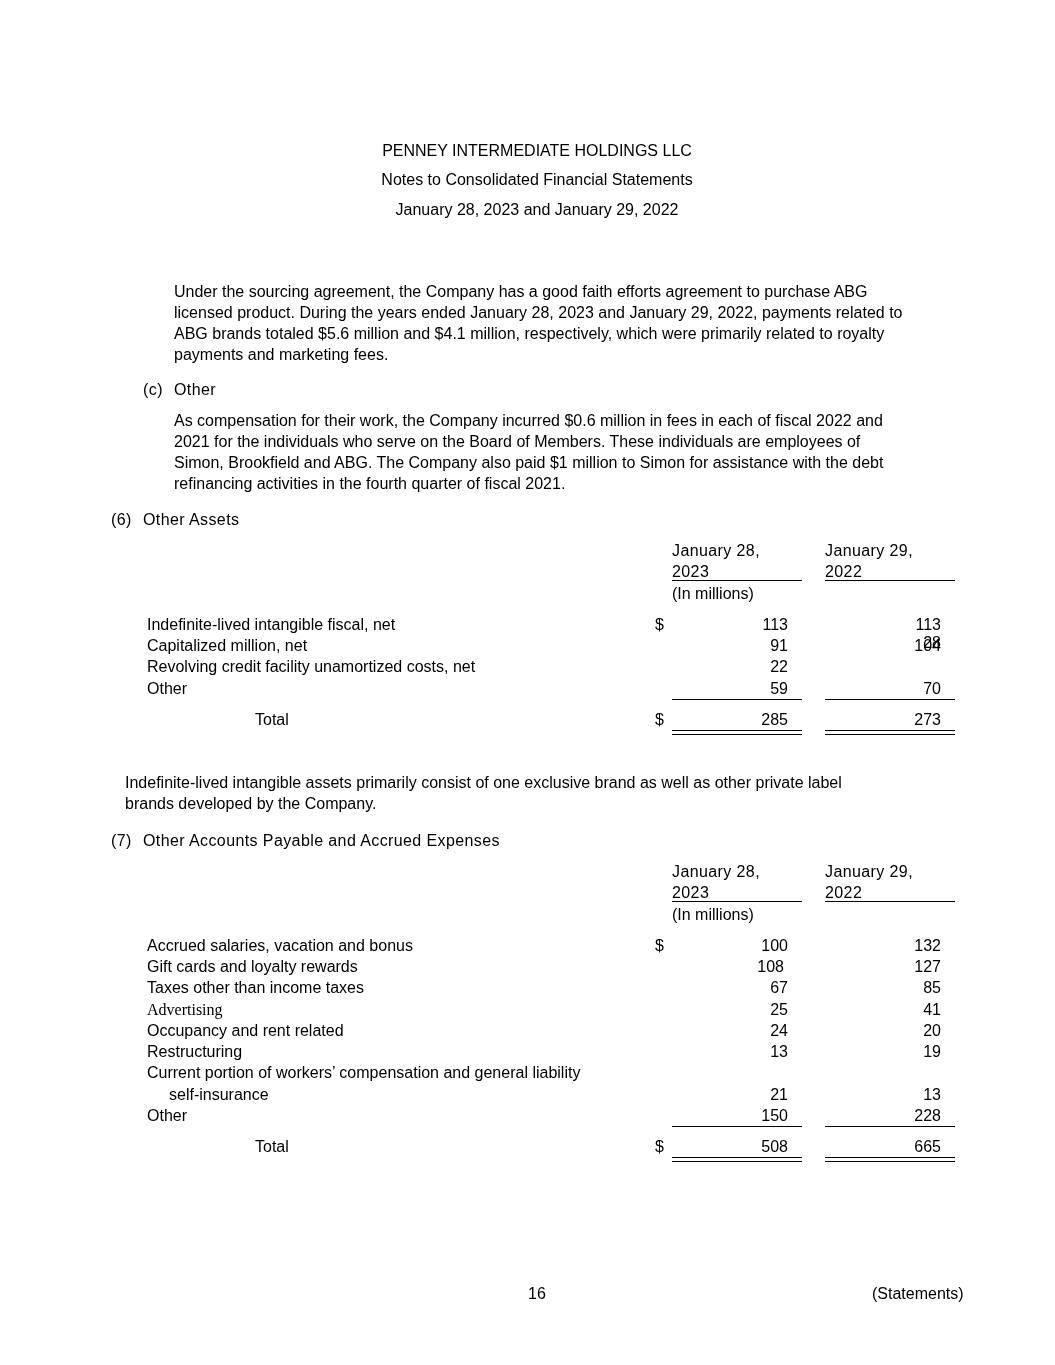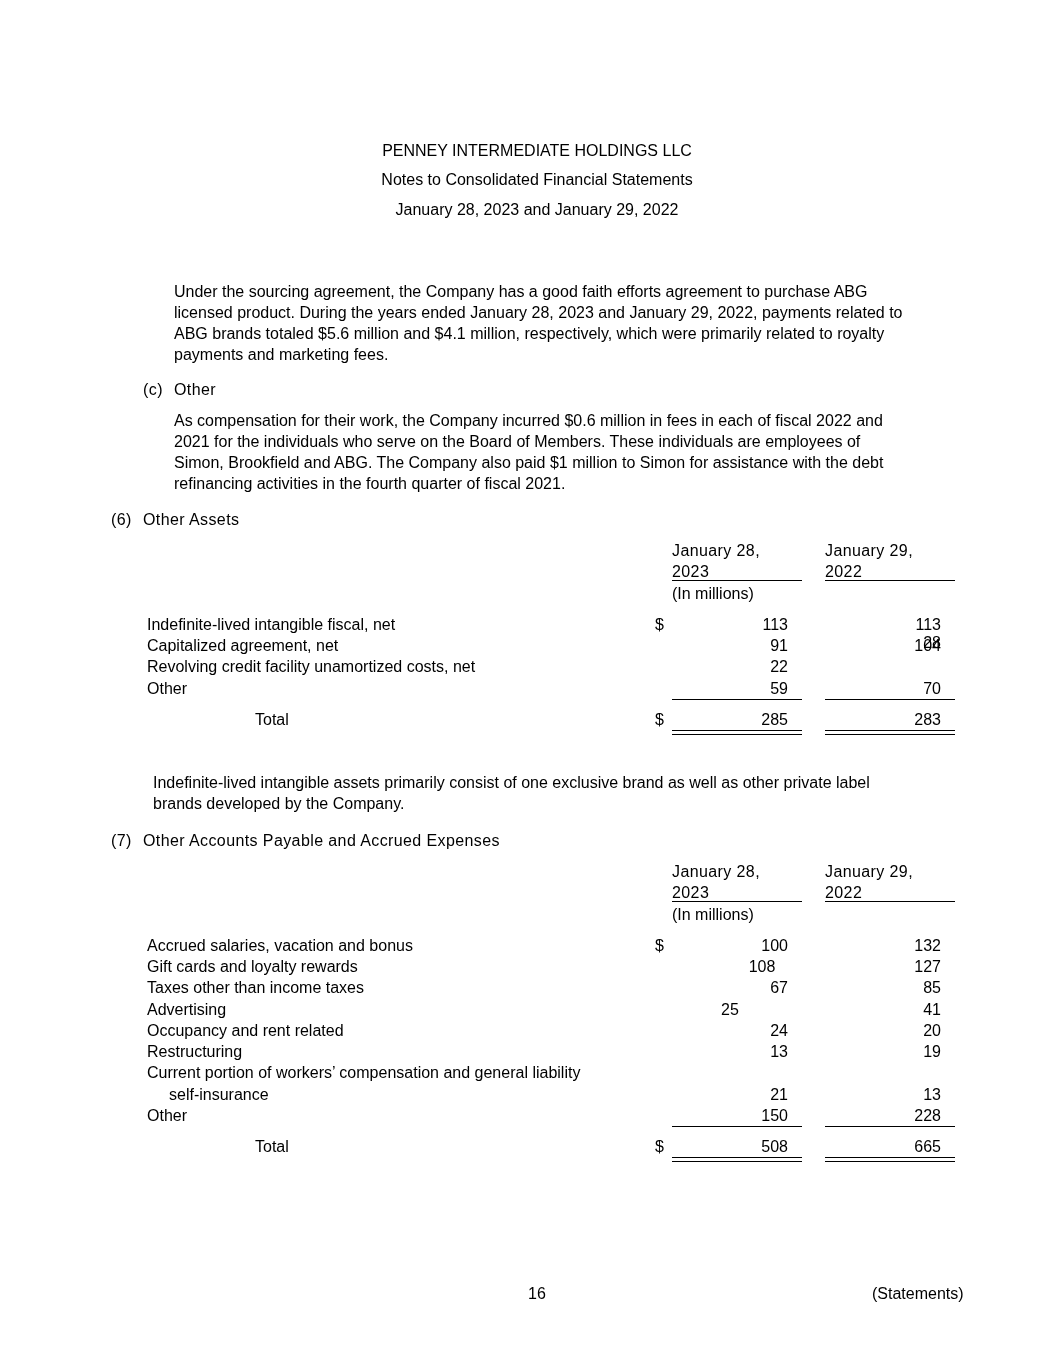--- a/index.html
+++ b/index.html
@@ -56,47 +56,47 @@
 <div class="hdr" style="left:672px; top:583px; width:283px;">(In millions)</div>
 
 <div>
   <div>
     <div class="row-label" style="top:616px;">Indefinite-lived intangible fiscal, net</div>
     <div class="abs" style="left:655px; top:616px;">$</div>
     <div class="num" style="left:672px; top:616px; width:116px;">113</div>
     <div class="num" style="left:825px; top:616px; width:116px;">113</div>
   </div>
   <div>
-    <div class="row-label" style="top:637px;">Capitalized agreement, net</div>
+    <div class="row-label" style="top:637px;">Capitalized million, net</div>
     <div class="num" style="left:672px; top:637px; width:116px;">91</div>
     <div class="num" style="left:825px; top:637px; width:116px;">104</div>
   </div>
   <div>
     <div class="row-label" style="top:658px;">Revolving credit facility unamortized costs, net</div>
     <div class="num" style="left:672px; top:658px; width:116px;">22</div>
     <div class="num" style="left:825px; top:634px; width:116px;">28</div>
   </div>
   <div>
     <div class="row-label" style="top:680px;">Other</div>
     <div class="num" style="left:672px; top:680px; width:116px;">59</div>
     <div class="num" style="left:825px; top:680px; width:116px;">70</div>
   </div>
   <div class="rule" style="left:672px; top:699px; width:130px;"></div>
   <div class="rule" style="left:825px; top:699px; width:130px;"></div>
   <div>
     <div class="abs" style="left:255px; top:711px;">Total</div>
     <div class="abs" style="left:655px; top:711px;">$</div>
     <div class="num" style="left:672px; top:711px; width:116px;">285</div>
-    <div class="num" style="left:825px; top:711px; width:116px;">283</div>
+    <div class="num" style="left:825px; top:711px; width:116px;">273</div>
   </div>
   <div class="drule" style="left:672px; top:730px; width:130px;"></div>
   <div class="drule" style="left:825px; top:730px; width:130px;"></div>
 </div>
 
-<div class="para" style="left:153px; top:772px; width:840px;">
+<div class="para" style="left:125px; top:772px; width:840px;">
   <div>Indefinite-lived intangible assets primarily consist of one exclusive brand as well as other private label</div>
   <div>brands developed by the Company.</div>
 </div>
 
 <div class="abs spaced" style="left:111px; top:832px;">(7)</div>
 <div class="abs spaced" style="left:143px; top:832px;">Other Accounts Payable and Accrued Expenses</div>
 
 <div class="hdr spaced" style="left:672px; top:861px; width:130px;">
   <div>January 28,</div>
   <div>2023</div>
@@ -111,31 +111,31 @@
 
 <div>
   <div>
     <div class="row-label" style="top:937px;">Accrued salaries, vacation and bonus</div>
     <div class="abs" style="left:655px; top:937px;">$</div>
     <div class="num" style="left:672px; top:937px; width:116px;">100</div>
     <div class="num" style="left:825px; top:937px; width:116px;">132</div>
   </div>
   <div>
     <div class="row-label" style="top:958px;">Gift cards and loyalty rewards</div>
-    <div class="num" style="left:704px; top:958px; width:116px;text-align:center;">108</div>
+    <div class="num" style="left:668px; top:958px; width:116px;">108</div>
     <div class="num" style="left:825px; top:958px; width:116px;">127</div>
   </div>
   <div>
     <div class="row-label" style="top:979px;">Taxes other than income taxes</div>
     <div class="num" style="left:672px; top:979px; width:116px;">67</div>
     <div class="num" style="left:825px; top:979px; width:116px;">85</div>
   </div>
   <div>
-    <div class="row-label" style="top:1001px;">Advertising</div>
-    <div class="num" style="left:672px; top:1001px; width:116px;text-align:center;">25</div>
+    <div class="row-label" style="top:1001px;font-family:Liberation Serif, serif;">Advertising</div>
+    <div class="num" style="left:672px; top:1001px; width:116px;">25</div>
     <div class="num" style="left:825px; top:1001px; width:116px;">41</div>
   </div>
   <div>
     <div class="row-label" style="top:1022px;">Occupancy and rent related</div>
     <div class="num" style="left:672px; top:1022px; width:116px;text-align:right;">24</div>
     <div class="num" style="left:825px; top:1022px; width:116px;">20</div>
   </div>
   <div>
     <div class="row-label" style="top:1043px;">Restructuring</div>
     <div class="num" style="left:672px; top:1043px; width:116px;">13</div>

